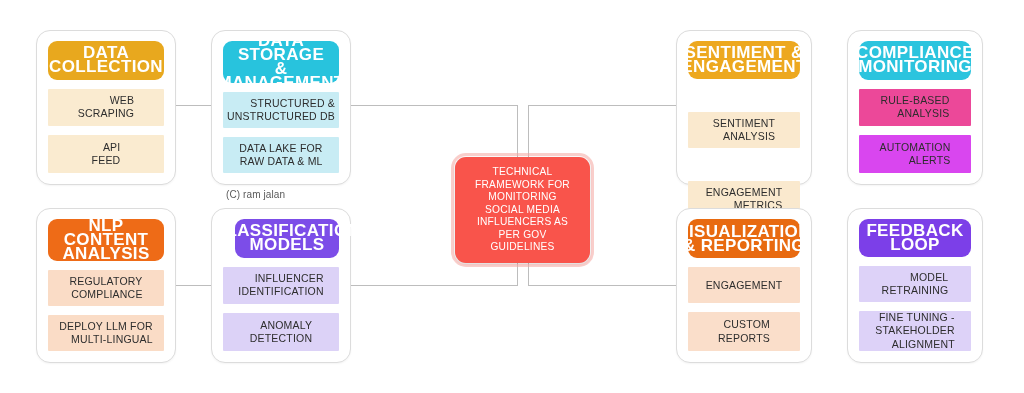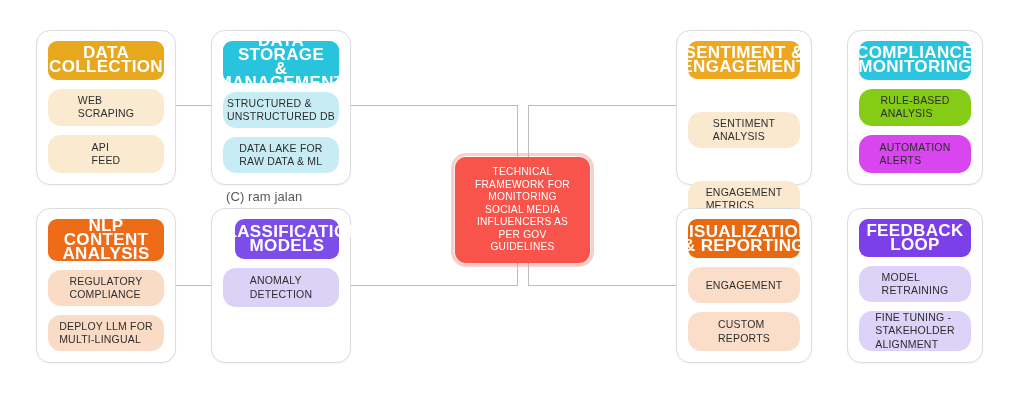--- a/index.html
+++ b/index.html
@@ -50,26 +50,26 @@
     text-align: center;
     display: flex;
     align-items: center;
     justify-content: center;
     padding: 6px 4px;
     min-height: 38px;
     white-space: pre-line;
   }
   .g-item {
     box-sizing: border-box;
-    border-radius: 13px;
+    border-radius: 1px;
     color: #2d2d2d;
     font-size: 10.5px;
     line-height: 13.5px;
     letter-spacing: 0.2px;
-    text-align: left;
+    text-align: right;
     display: flex;
     align-items: center;
     justify-content: center;
     padding: 6px 4px;
     margin-top: 9px;
     min-height: 36px;
     white-space: pre-line;
   }
 
   
@@ -96,21 +96,21 @@
     border-radius: 15px;
     border: 3px solid #f4a6a0;
     opacity: 0.55;
     pointer-events: none;
   }
   #center-label { position: relative; z-index: 2; }
 
   
   #watermark {
     position: absolute;
-    font-size: 13px;
+    font-size: 10px;
     color: #5a5a5a;
     letter-spacing: 0.1px;
     white-space: nowrap;
   }
 </style>
 </head>
 <body>
 
 <div id="canvas">
 
@@ -146,38 +146,40 @@
 ENGAGEMENT</div>
     <div class="g-item" style="background:#FAE9CE;">SENTIMENT
 ANALYSIS</div>
     <div class="g-item" style="background:#FAE9CE;">ENGAGEMENT
 METRICS</div>
   </div>
 
   <div class="group" style="left:847px; top:30px; width:136px; height:155px;">
     <div class="g-header" style="background:#2BC4DE;">COMPLIANCE
 MONITORING</div>
-    <div class="g-item" style="background:#84cc16;">RULE-BASED
+    <div class="g-item" style="background:#ec4899;">RULE-BASED
 ANALYSIS</div>
     <div class="g-item" style="background:#d946ef;">AUTOMATION
 ALERTS</div>
   </div>
 
   <div class="group" style="left:36px; top:208px; width:140px; height:155px;">
     <div class="g-header" style="background:#EE6B17;">NLP CONTENT
 ANALYSIS</div>
     <div class="g-item" style="background:#FADCC6;">REGULATORY
 COMPLIANCE</div>
     <div class="g-item" style="background:#FADCC6;">DEPLOY LLM FOR
 MULTI-LINGUAL</div>
   </div>
 
   <div class="group" style="left:211px; top:208px; width:140px; height:155px;">
     <div class="g-header" style="background:#7C4DE8;margin-left:12px;">CLASSIFICATION
 MODELS</div>
+    <div class="g-item" style="background:#DCD2F7;">INFLUENCER
+IDENTIFICATION</div>
     <div class="g-item" style="background:#DCD2F7;">ANOMALY
 DETECTION</div>
   </div>
 
   <div class="group" style="left:676px; top:208px; width:136px; height:155px;">
     <div class="g-header" style="background:#E86A10;">VISUALIZATION
 &amp; REPORTING</div>
     <div class="g-item" style="background:#FADECA;">ENGAGEMENT</div>
     <div class="g-item" style="background:#FADECA;">CUSTOM
 REPORTS</div>

